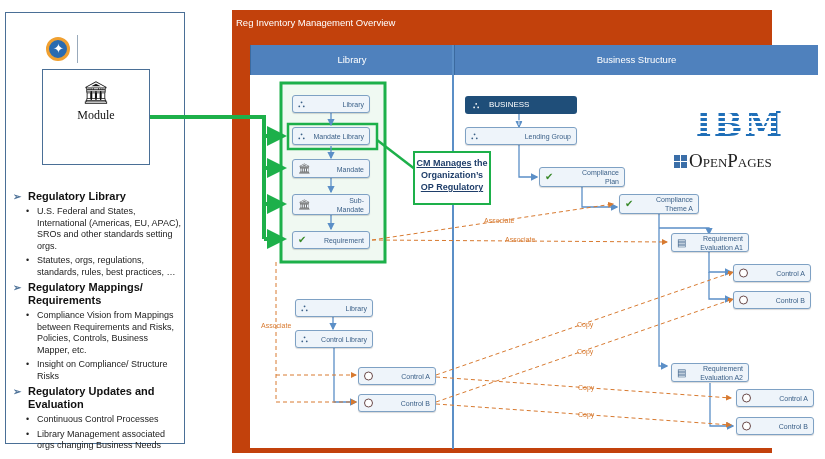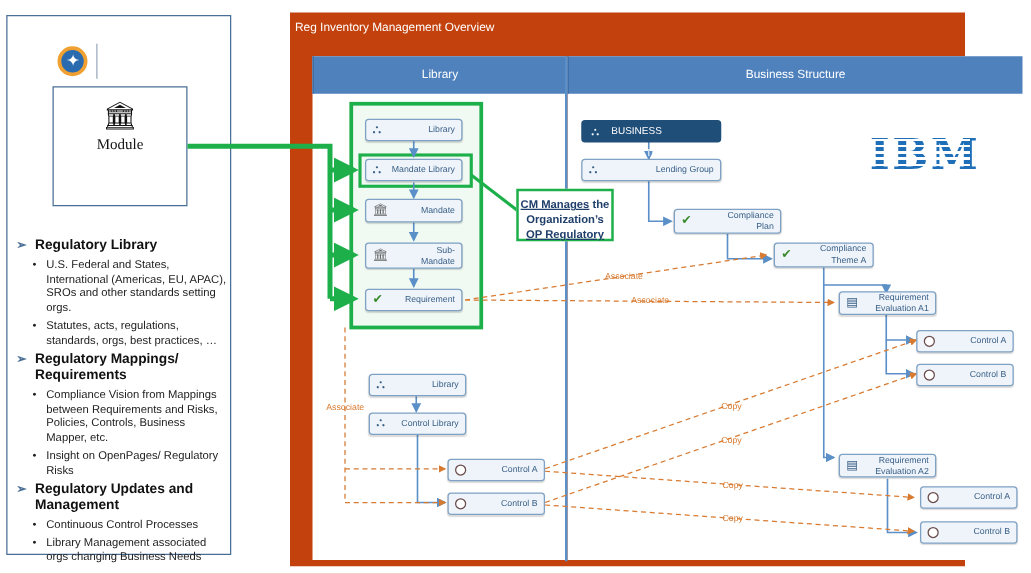--- a/index.html
+++ b/index.html
@@ -27,21 +27,21 @@
 
     .node { position:absolute; background:#eef4fa; border:1px solid #7ea1c4; border-radius:3px; box-sizing:border-box; font-size:7px; color:#3a5f87; box-shadow:0 1px 1px rgba(0,0,0,0.15); }
     .node .lbl { position:absolute; right:5px; top:50%; transform:translateY(-50%); text-align:right; line-height:9px; }
     .node .ic { position:absolute; left:5px; top:50%; transform:translateY(-50%); font-size:10px; line-height:10px; color:#3a5f87; }
     .ic.gauge { width:9px; height:9px; border-radius:50%; border:1.5px solid #6a4a4a; background:#fff; box-sizing:border-box; }
     .ic.check { color:#3a8a2a; }
     .ic.bank { color:#666; }
     .bs-head { position:absolute; left:465px; top:96px; width:112px; height:18px; background:#1f4e79; border-radius:3px; color:#fff; font-size:8px; line-height:18px; padding-left:24px; box-sizing:border-box; }
     .bs-head .ic { position:absolute; left:8px; top:0; font-size:9px; }
 
-    .cm-box { position:absolute; left:413px; top:151px; width:78px; height:42px; border:2.5px solid #1db04a; background:#fff; box-sizing:border-box; text-align:center; font-size:9px; font-weight:bold; color:#1f3e6a; line-height:12px; padding-top:4px; }
+    .cm-box { position:absolute; left:413px; top:151px; width:78px; height:54px; border:2.5px solid #1db04a; background:#fff; box-sizing:border-box; text-align:center; font-size:9px; font-weight:bold; color:#1f3e6a; line-height:12px; padding-top:4px; }
     .cm-box u { text-decoration:underline; }
 
     .ibm { position:absolute; left:686px; top:106px; width:108px; height:70px; }
     .ibm-logo { font-family:"DejaVu Serif", serif; font-weight:bold; font-size:34px; letter-spacing:2px; color:#1f6fb8; text-align:center; line-height:36px;
       background: repeating-linear-gradient(to bottom, transparent 0 3px, #fff 3px 4px); -webkit-background-clip:text; }
     .ibm-stripes { position:absolute; left:6px; top:2px; width:84px; height:32px; background:repeating-linear-gradient(to bottom, transparent 0 3px, #fff 3px 5px); }
     .openpages { position:absolute; left:-12px; top:44px; font-family:"Liberation Serif", serif; font-size:19px; color:#222; white-space:nowrap; }
     .op-sq { display:inline-block; width:13px; height:13px; background:#3a6ea8; margin-right:2px; vertical-align:-1px; position:relative; }
     .op-sq:after { content:""; position:absolute; left:6px; top:0; width:1px; height:13px; background:#fff; }
     .op-sq:before { content:""; position:absolute; left:0; top:6px; width:13px; height:1px; background:#fff; }
@@ -67,37 +67,37 @@
     <div class="h">
         <span class="arr">➢</span>
         <span>Regulatory Library</span>
       </div>
     <div class="sub">
         <span class="dot">•</span>
         <span>U.S. Federal and States, International (Americas, EU, APAC), SROs and other standards setting orgs.</span>
       </div>
     <div class="sub">
         <span class="dot">•</span>
-        <span>Statutes, acts, regulations, standards, orgs, best practices, …</span>
+        <span>Statutes, orgs, regulations, standards, rules, best practices, …</span>
       </div>
     <div class="h">
         <span class="arr">➢</span>
         <span>Regulatory Mappings/ Requirements</span>
       </div>
     <div class="sub">
         <span class="dot">•</span>
         <span>Compliance Vision from Mappings between Requirements and Risks, Policies, Controls, Business Mapper, etc.</span>
       </div>
     <div class="sub">
         <span class="dot">•</span>
-        <span>Insight on OpenPages/ Regulatory Risks</span>
+        <span>Insight on Compliance/ Structure Risks</span>
       </div>
     <div class="h">
         <span class="arr">➢</span>
-        <span>Regulatory Updates and Management</span>
+        <span>Regulatory Updates and Evaluation</span>
       </div>
     <div class="sub">
         <span class="dot">•</span>
         <span>Continuous Control Processes</span>
       </div>
     <div class="sub">
         <span class="dot">•</span>
         <span>Library Management associated orgs changing Business Needs</span>
       </div>
   </div>
@@ -256,13 +256,14 @@
   <span class="lbl">Control A</span>
 </div>
 <div class="node" style="left:736px;top:417px;width:78px;height:18px;">
   <span class="ic gauge"></span>
   <span class="lbl">Control B</span>
 </div>
 
 <div class="ibm">
   <div class="ibm-logo">IBM</div>
   <div class="ibm-stripes"></div>
+  <div class="openpages"><span class="op-sq"></span><span style="font-variant:small-caps;">OpenPages</span></div>
 </div>
 
 </body></html>

